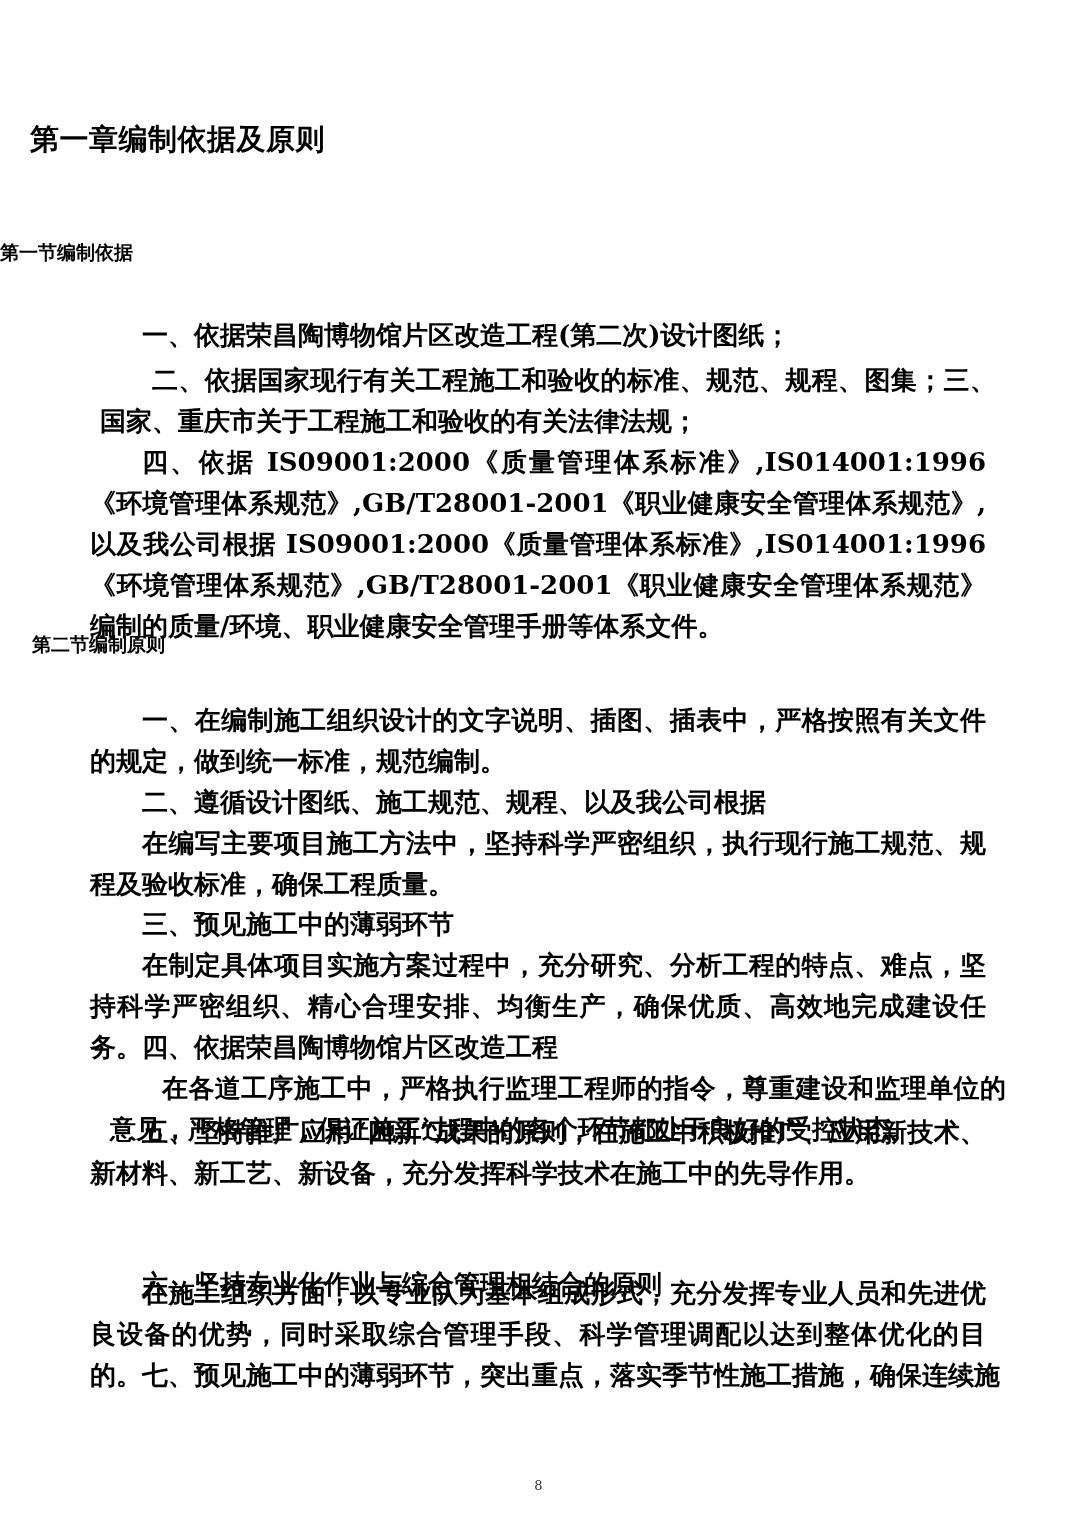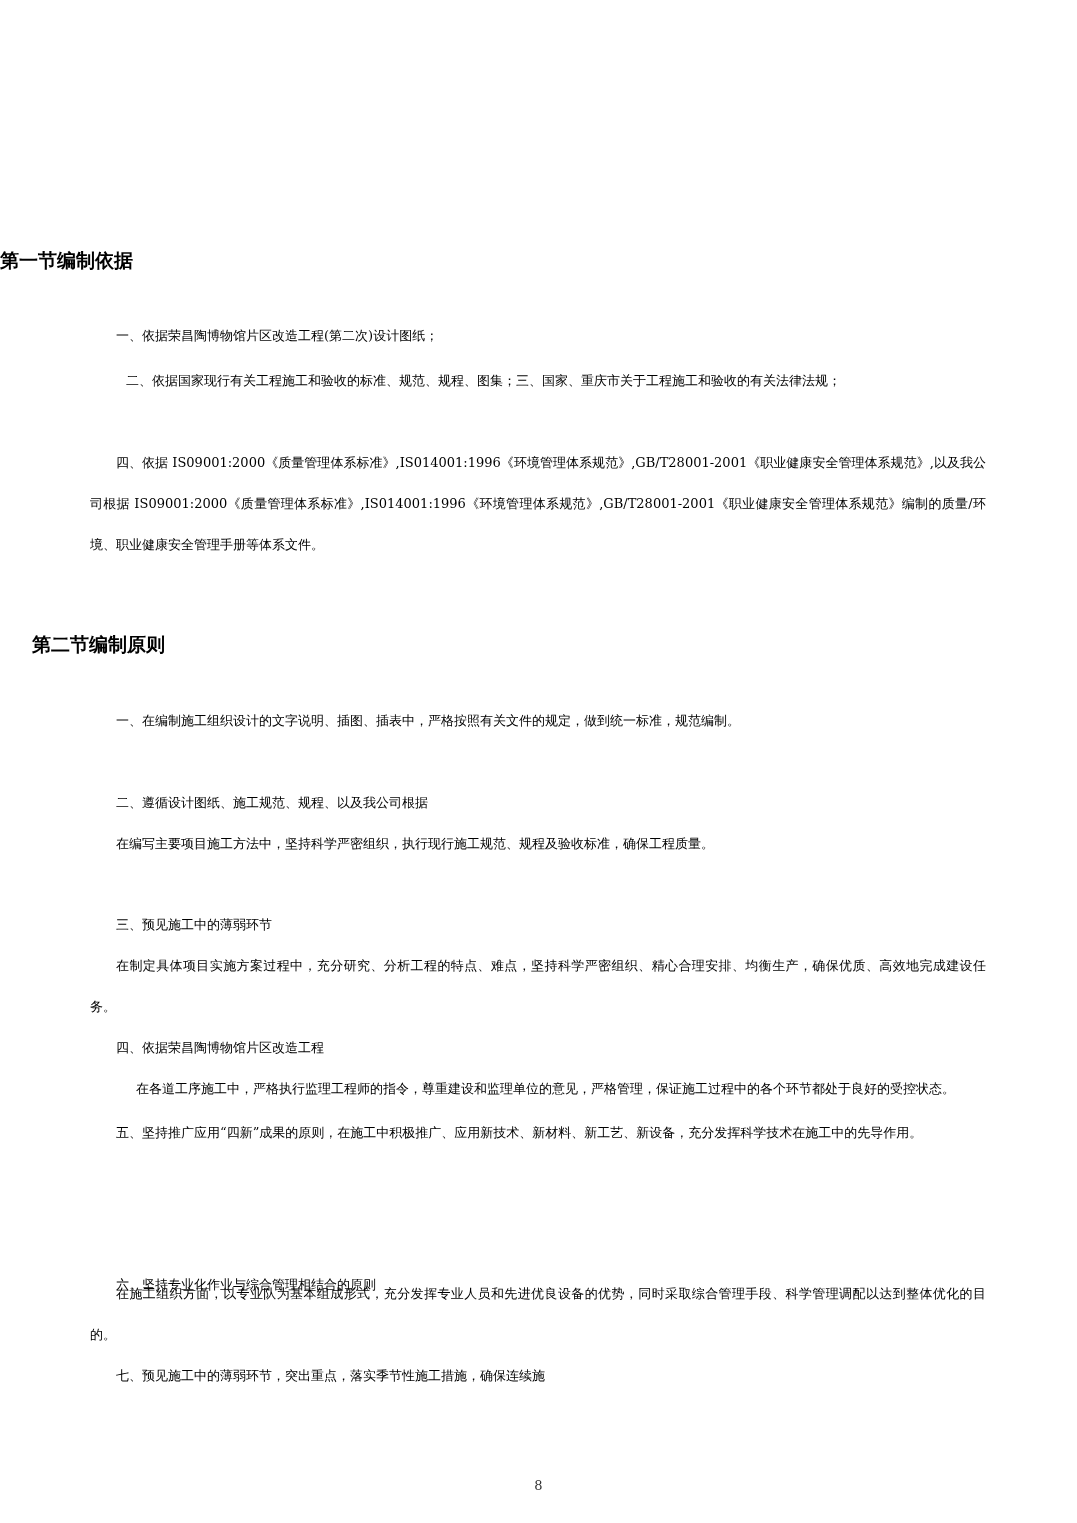--- a/index.html
+++ b/index.html
@@ -51,29 +51,30 @@
     line-height: 1.3;
     margin: 0;
     position: absolute;
     left: 0;
     white-space: nowrap;
   }
 
   
   .para {
     font-family: "DejaVu Serif", "Liberation Serif", serif;
-    font-size: 13px;
+    font-size: 26px;
     line-height: 41px;
     margin: 0;
     text-align: justify;
     text-justify: inter-ideograph;
     position: absolute;
     left: 0;
     width: 896px;
     text-indent: 2em;
+    font-weight: bold;
   }
   .para.nowrap {
     width: auto;
     white-space: nowrap;
   }
 
   
   .page-number {
     position: absolute;
     left: 0;
@@ -83,22 +84,23 @@
     font-family: "DejaVu Serif", "Liberation Serif", serif;
     font-size: 13px;
     color: #333333;
   }
 </style>
 </head>
 <body>
 
 <div class="page">
 
+  <h1 class="chapter-title">第一章编制依据及原则</h1>
 
-  <h2 class="section-heading" style="top:248px;text-align:right;">第一节编制依据</h2>
+  <h2 class="section-heading" style="top:240px;text-align:right;">第一节编制依据</h2>
 
   <div class="content">
     <p class="para nowrap" style="top:315px;">一、依据荣昌陶博物馆片区改造工程(第二次)设计图纸；</p>
 
     <p class="para" style="top:360px;margin-left:10px;">二、依据国家现行有关工程施工和验收的标准、规范、规程、图集；三、国家、重庆市关于工程施工和验收的有关法律法规；</p>
 
     <p class="para" style="top:442px;">四、依据 IS09001:2000《质量管理体系标准》,IS014001:1996《环境管理体系规范》,GB/T28001-2001《职业健康安全管理体系规范》,以及我公司根据 IS09001:2000《质量管理体系标准》,IS014001:1996《环境管理体系规范》,GB/T28001-2001《职业健康安全管理体系规范》编制的质量/环境、职业健康安全管理手册等体系文件。</p>
   </div>
 
   <h2 class="section-heading" style="top:632px;margin-left:32px;">第二节编制原则</h2>

